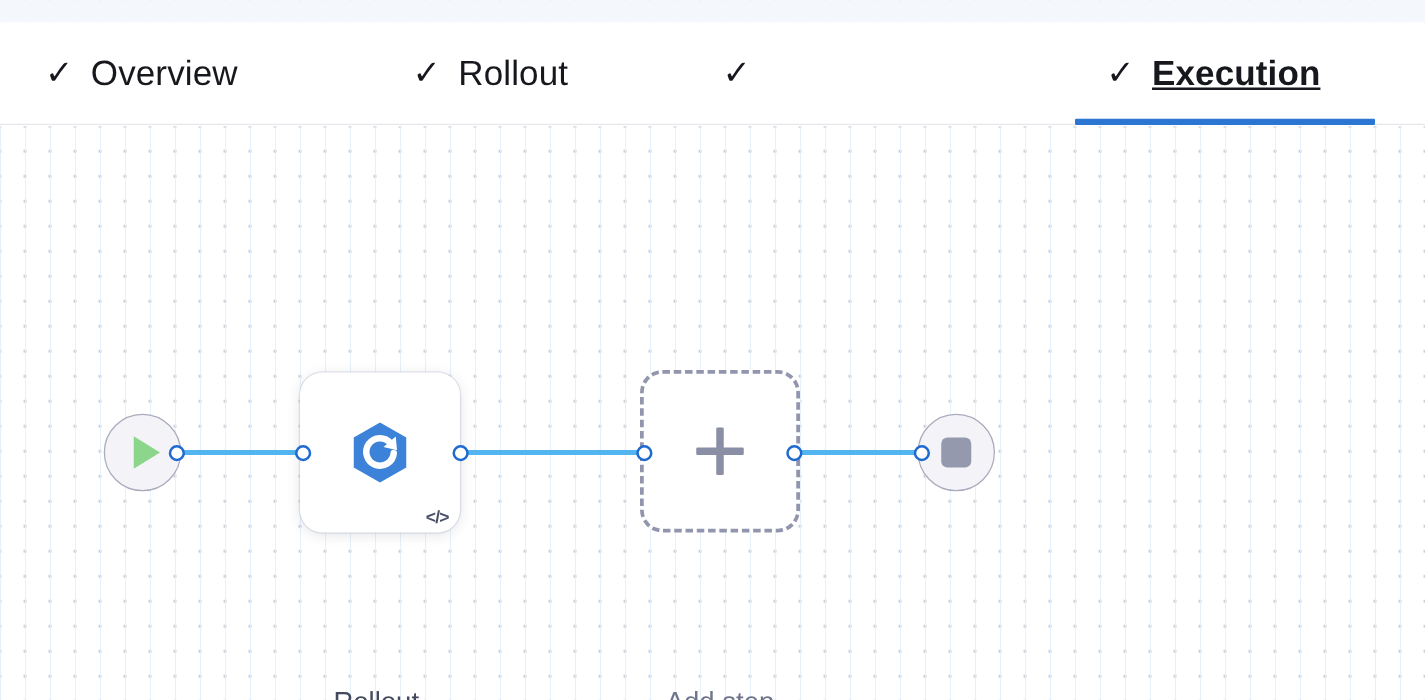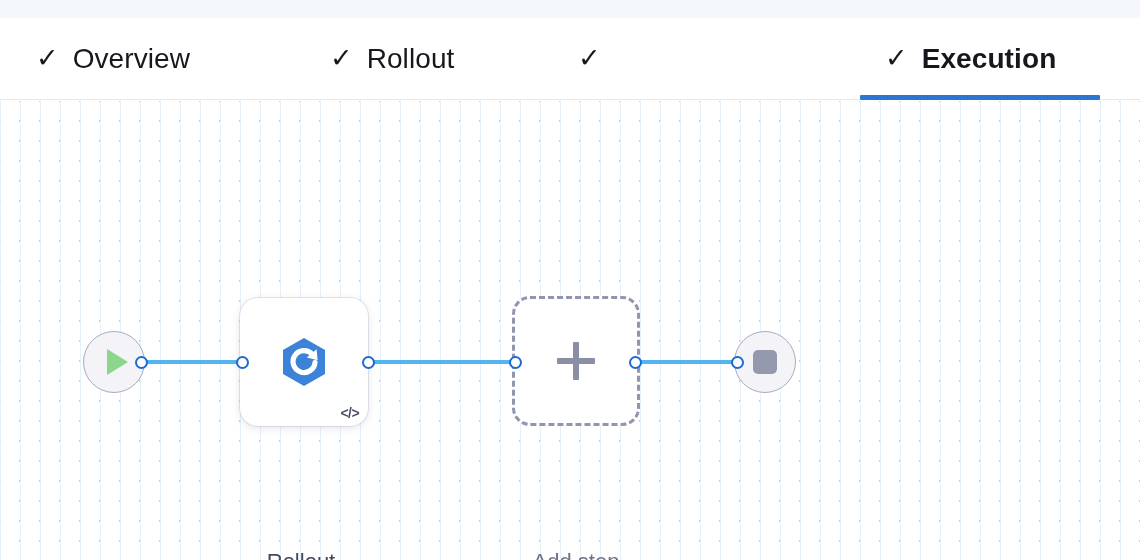--- a/index.html
+++ b/index.html
@@ -63,20 +63,21 @@
     transform: translateY(-1px);
   }
   .tab .tab-label {
     font-size: 28px;
     color: #16181d;
     letter-spacing: .1px;
     white-space: nowrap;
   }
   .tab.is-active .tab-label {
     font-weight: bold;
+    text-decoration: underline;
   }
   .tab-underline {
     position: absolute;
     left: 860px;
     top: 95px;
     width: 240px;
     height: 5px;
     background: #2b76d2;
     border-radius: 1px;
   }

